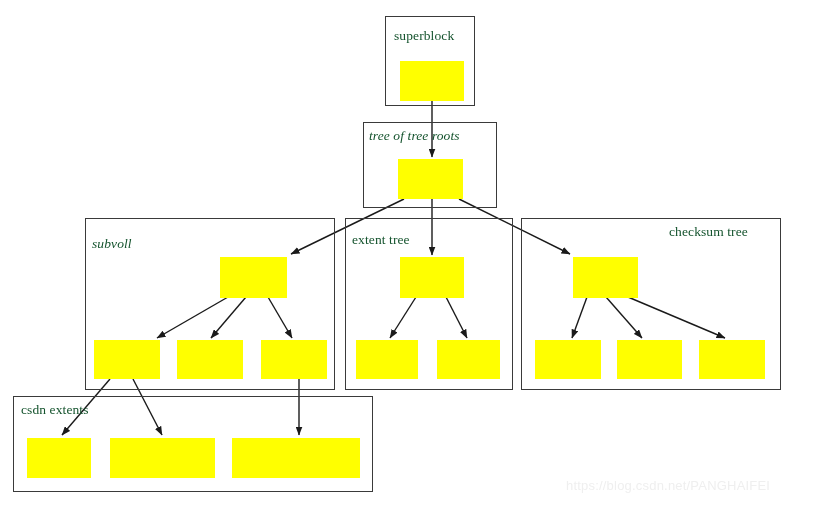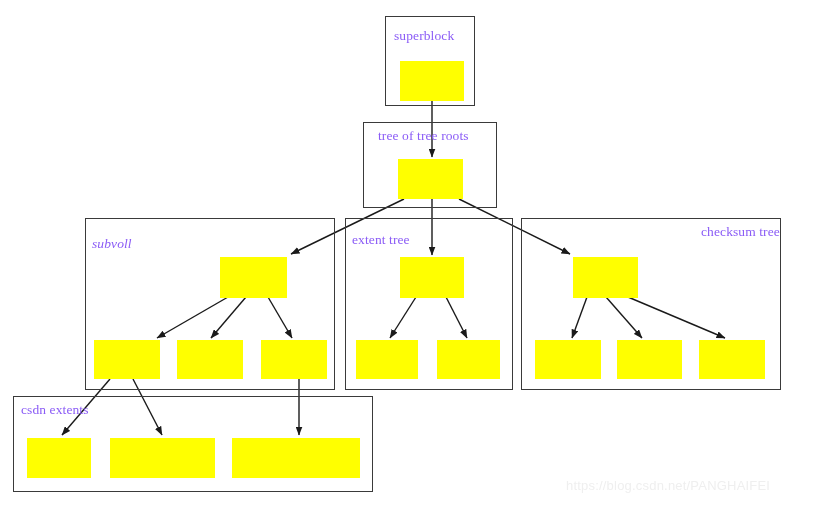--- a/index.html
+++ b/index.html
@@ -19,21 +19,21 @@
   }
   .group-box {
     position: absolute;
     border: 1px solid #3a3a3a;
     background: transparent;
     box-sizing: border-box;
   }
   .group-label {
     position: absolute;
     font-size: 13.5px;
-    color: #8b5cf6;
+    color: #14532d;
     white-space: nowrap;
     letter-spacing: 0.1px;
   }
   .node {
     position: absolute;
     background: #ffff00;
     box-sizing: border-box;
   }
   #edges {
     position: absolute;
@@ -80,35 +80,35 @@
         <line x1="133" y1="379" x2="162" y2="435" stroke="#1a1a1a" stroke-width="1.4" marker-end="url(#arrowhead)"></line>
         <line x1="299" y1="379" x2="299" y2="435" stroke="#1a1a1a" stroke-width="1.4" marker-end="url(#arrowhead)"></line>
       </g>
   </svg>
 
   <div id="groups-layer">
       <div class="group-box" style="left: 385px; top: 16px; width: 90px; height: 90px; border-color: rgb(58, 58, 58);"></div>
       <div class="group-label" style="left: 394px; top: 28px;">superblock</div>
       <div class="node" style="left: 400px; top: 61px; width: 64px; height: 40px; background: rgb(255, 255, 0);"></div>
       <div class="group-box" style="left: 363px; top: 122px; width: 134px; height: 86px; border-color: rgb(58, 58, 58);"></div>
-      <div class="group-label" style="left: 378px; top: 128px;">tree of tree roots</div>
+      <div class="group-label" style="left: 369px; top: 128px; font-style: italic;">tree of tree roots</div>
       <div class="node" style="left: 398px; top: 159px; width: 65px; height: 40px; background: rgb(255, 255, 0);"></div>
       <div class="group-box" style="left: 85px; top: 218px; width: 250px; height: 172px; border-color: rgb(58, 58, 58);"></div>
       <div class="group-label" style="left: 92px; top: 236px; font-style: italic;">subvoll</div>
       <div class="node" style="left: 220px; top: 257px; width: 67px; height: 41px; background: rgb(255, 255, 0);"></div>
       <div class="node" style="left: 94px; top: 340px; width: 66px; height: 39px; background: rgb(255, 255, 0);"></div>
       <div class="node" style="left: 177px; top: 340px; width: 66px; height: 39px; background: rgb(255, 255, 0);"></div>
       <div class="node" style="left: 261px; top: 340px; width: 66px; height: 39px; background: rgb(255, 255, 0);"></div>
       <div class="group-box" style="left: 345px; top: 218px; width: 168px; height: 172px; border-color: rgb(58, 58, 58);"></div>
       <div class="group-label" style="left: 352px; top: 224px; margin-top: 8px;">extent tree</div>
       <div class="node" style="left: 400px; top: 257px; width: 64px; height: 41px; background: rgb(255, 255, 0);"></div>
       <div class="node" style="left: 356px; top: 340px; width: 62px; height: 39px; background: rgb(255, 255, 0);"></div>
       <div class="node" style="left: 437px; top: 340px; width: 63px; height: 39px; background: rgb(255, 255, 0);"></div>
       <div class="group-box" style="left: 521px; top: 218px; width: 260px; height: 172px; border-color: rgb(58, 58, 58);"></div>
-      <div class="group-label" style="left: 669px; top: 224px; margin-left: 32px;">checksum tree</div>
+      <div class="group-label" style="left: 669px; top: 224px;">checksum tree</div>
       <div class="node" style="left: 573px; top: 257px; width: 65px; height: 41px; background: rgb(255, 255, 0);"></div>
       <div class="node" style="left: 535px; top: 340px; width: 66px; height: 39px; background: rgb(255, 255, 0);"></div>
       <div class="node" style="left: 617px; top: 340px; width: 65px; height: 39px; background: rgb(255, 255, 0);"></div>
       <div class="node" style="left: 699px; top: 340px; width: 66px; height: 39px; background: rgb(255, 255, 0);"></div>
       <div class="group-box" style="left: 13px; top: 396px; width: 360px; height: 96px; border-color: rgb(58, 58, 58);"></div>
       <div class="group-label" style="left: 21px; top: 402px;">csdn extents</div>
       <div class="node" style="left: 27px; top: 438px; width: 64px; height: 40px; background: rgb(255, 255, 0);"></div>
       <div class="node" style="left: 110px; top: 438px; width: 105px; height: 40px; background: rgb(255, 255, 0);"></div>
       <div class="node" style="left: 232px; top: 438px; width: 128px; height: 40px; background: rgb(255, 255, 0);"></div>
     </div>

